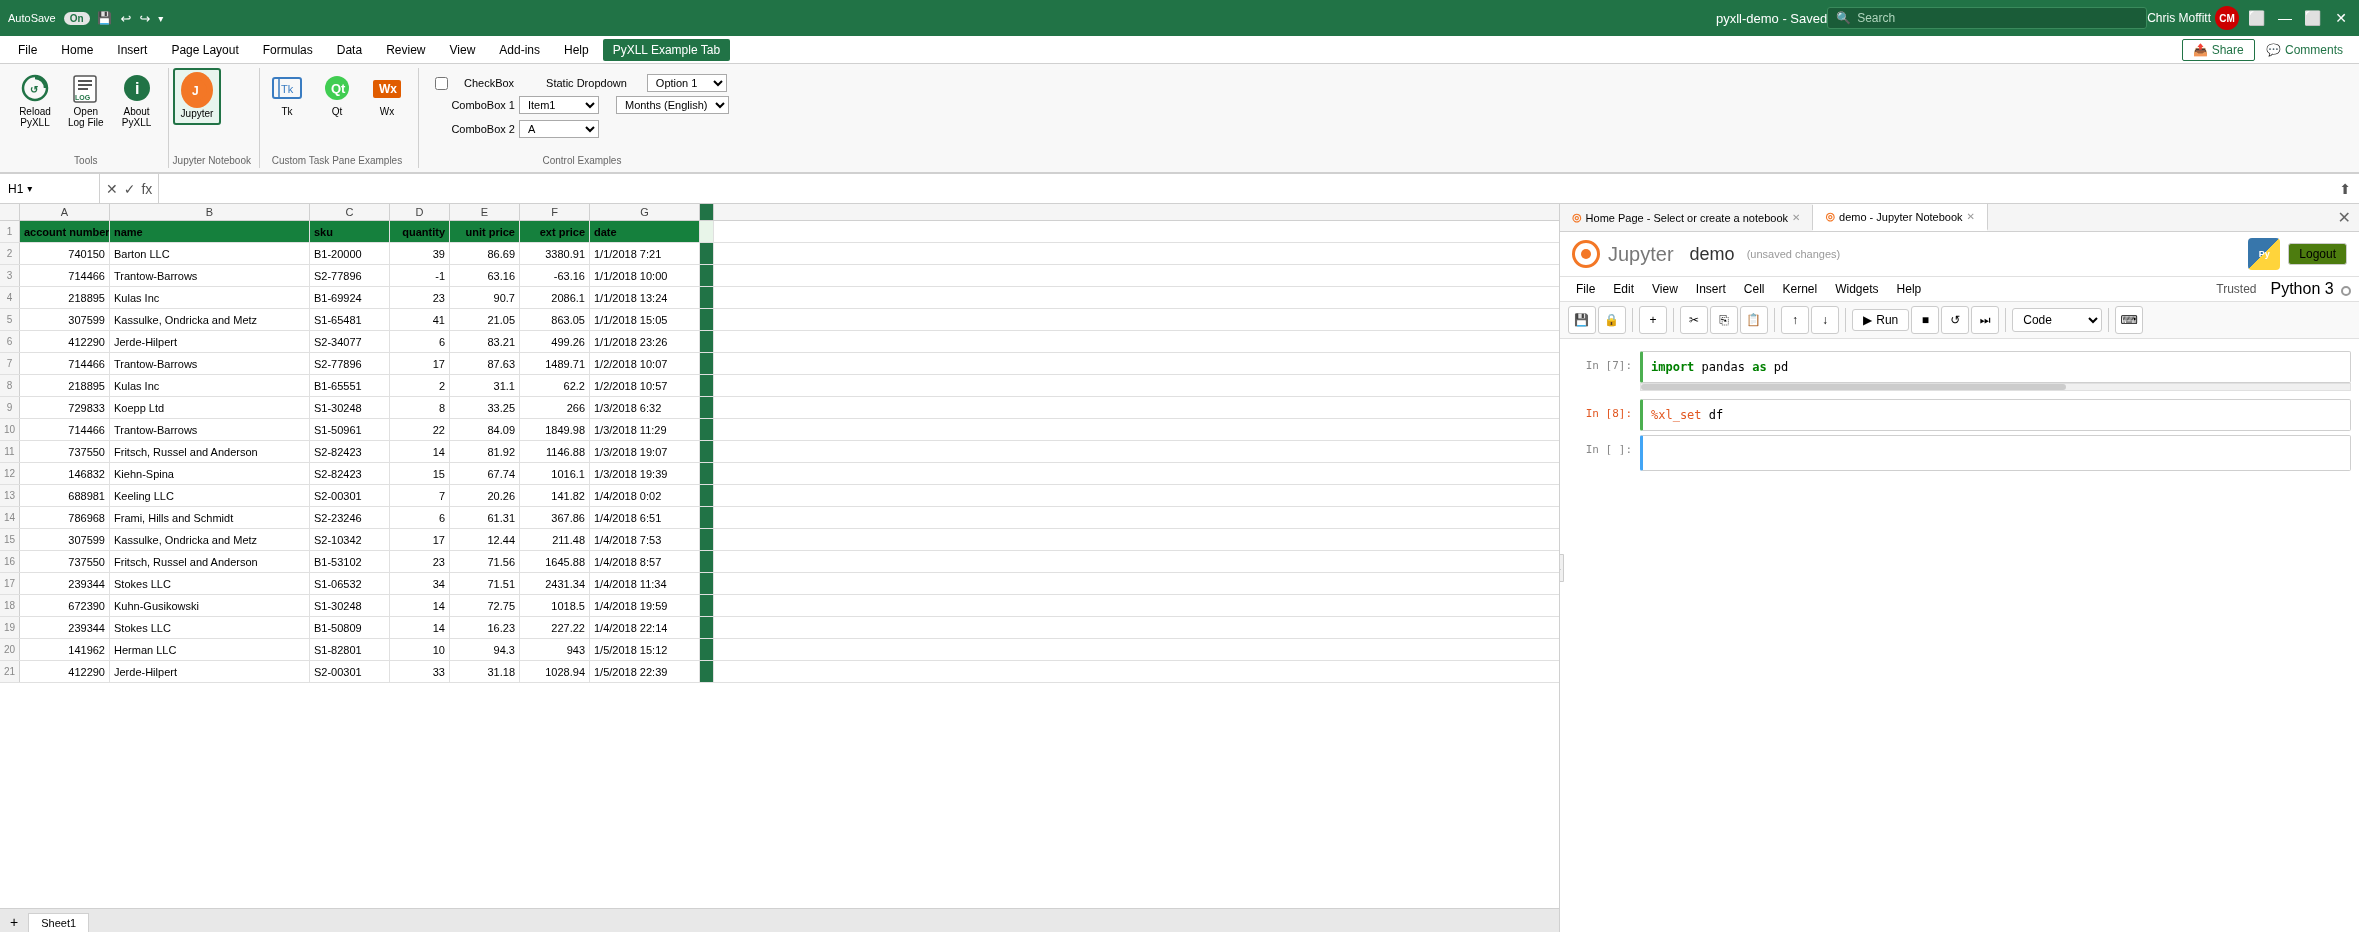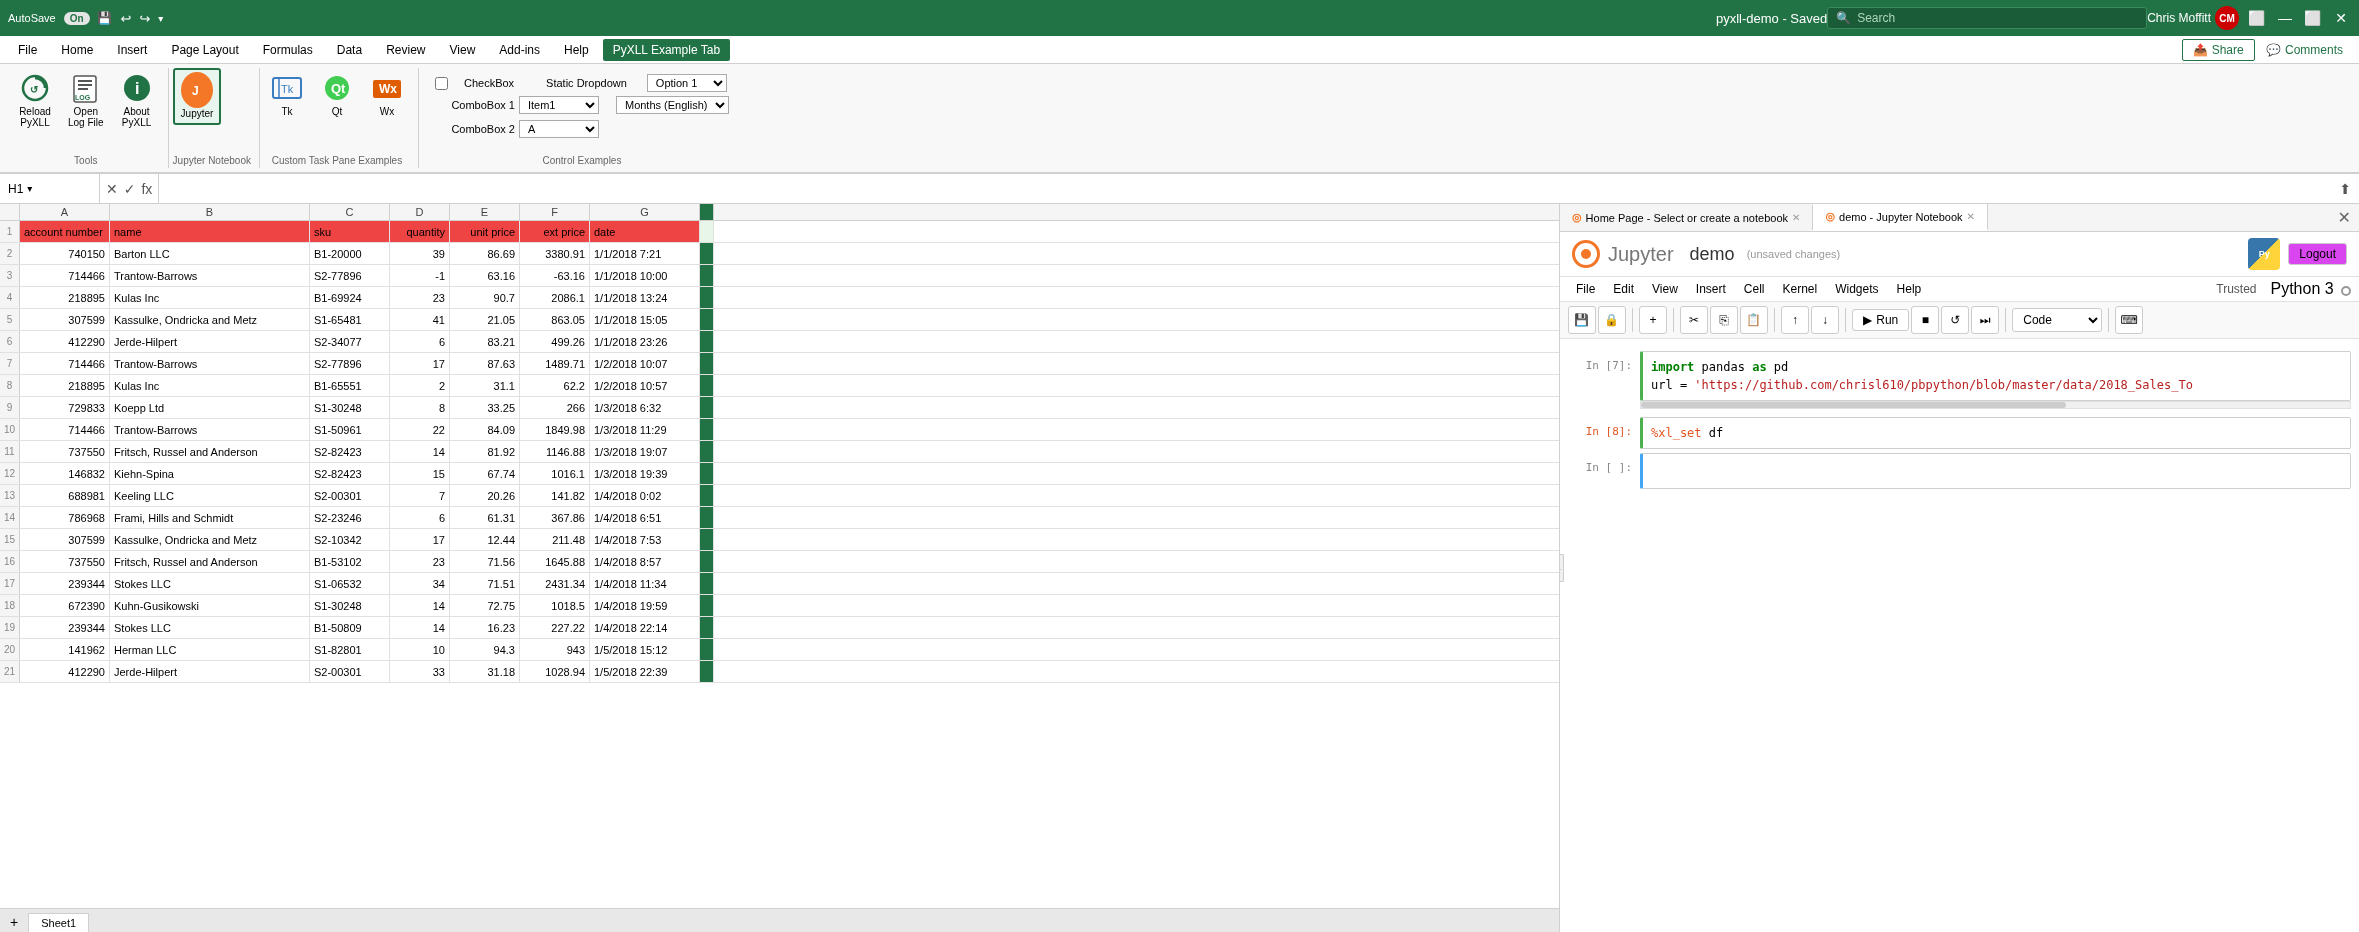--- a/index.html
+++ b/index.html
@@ -158,21 +158,21 @@
     .cell {
       border-right: 1px solid #e0e0e0;
       font-size: 11px;
       padding: 2px 4px;
       white-space: nowrap;
       overflow: hidden;
       display: flex;
       align-items: center;
     }
     .cell.num { justify-content: flex-end; }
-    .cell.header-cell { font-weight: normal; background: #ef4444; }
+    .cell.header-cell { font-weight: bold; background: #15803d; }
 
     
     .col-a { width: 90px; min-width: 90px; }
     .col-b { width: 200px; min-width: 200px; }
     .col-c { width: 80px; min-width: 80px; }
     .col-d { width: 60px; min-width: 60px; }
     .col-e { width: 70px; min-width: 70px; }
     .col-f { width: 70px; min-width: 70px; }
     .col-g { width: 110px; min-width: 110px; }
     .col-h { width: 14px; min-width: 14px; background: #217346; }
@@ -216,21 +216,21 @@
       border-bottom: 1px solid #e0e0e0;
       gap: 8px;
     }
     .jnb-logo { display: flex; align-items: center; gap: 4px; }
     .jnb-logo-circle { width: 28px; height: 28px; border-radius: 50%; border: 3px solid #f37726; display: flex; align-items: center; justify-content: center; }
     .jnb-logo-inner { width: 10px; height: 10px; border-radius: 50%; background: #f37726; }
     .jnb-title { font-size: 18px; font-weight: 300; color: #666; }
     .jnb-notebook-name { font-size: 18px; font-weight: 400; color: #333; margin-right: 4px; }
     .jnb-unsaved { font-size: 11px; color: #999; text-align: center; }
     .py-logo { width: 28px; height: 28px; background: linear-gradient(135deg, #3776AB 50%, #FFD43B 50%); border-radius: 4px; display: flex; align-items: center; justify-content: center; color: #fff; font-size: 10px; font-weight: bold; }
-    .logout-btn { border: 1px solid #ccc; padding: 3px 10px; border-radius: 3px; cursor: pointer; font-size: 12px; background: #d946ef; }
+    .logout-btn { border: 1px solid #ccc; padding: 3px 10px; border-radius: 3px; cursor: pointer; font-size: 12px; background: #4d7c0f; }
 
     
     .jnb-menu {
       display: flex;
       align-items: center;
       padding: 2px 8px;
       border-bottom: 1px solid #e0e0e0;
       gap: 2px;
     }
     .jnb-menu-item { padding: 3px 8px; cursor: pointer; font-size: 12px; border-radius: 2px; }
@@ -847,21 +847,20 @@
       <button class="jnb-tool-btn" title="Keyboard shortcuts">⌨</button>
     </div>
 
     <div class="jnb-cells">
 
       <div class="nb-cell">
         <div class="cell-prompt">In [7]:</div>
         <div class="cell-content">
           <div class="cell-box" style="border-left:3px solid #4caf50;">
             <div><span class="code-keyword">import</span> <span> pandas </span><span class="code-keyword">as</span><span> pd</span></div>
-            <div><span>url = </span><span class="code-string">'https://github.com/chrisl610/pbpython/blob/master/data/2018_Sales_To</span></div>
           </div>
 
           <div class="output-scrollbar" style="height:8px;background:#f0f0f0;border:1px solid #e0e0e0;margin-right:8px;margin-bottom:4px;">
             <div style="width:60%;height:100%;background:#ccc;border-radius:3px;"></div>
           </div>
         </div>
       </div>
 
       <div class="nb-cell">
         <div class="cell-prompt" style="color:#e25822;">In [8]:</div>

